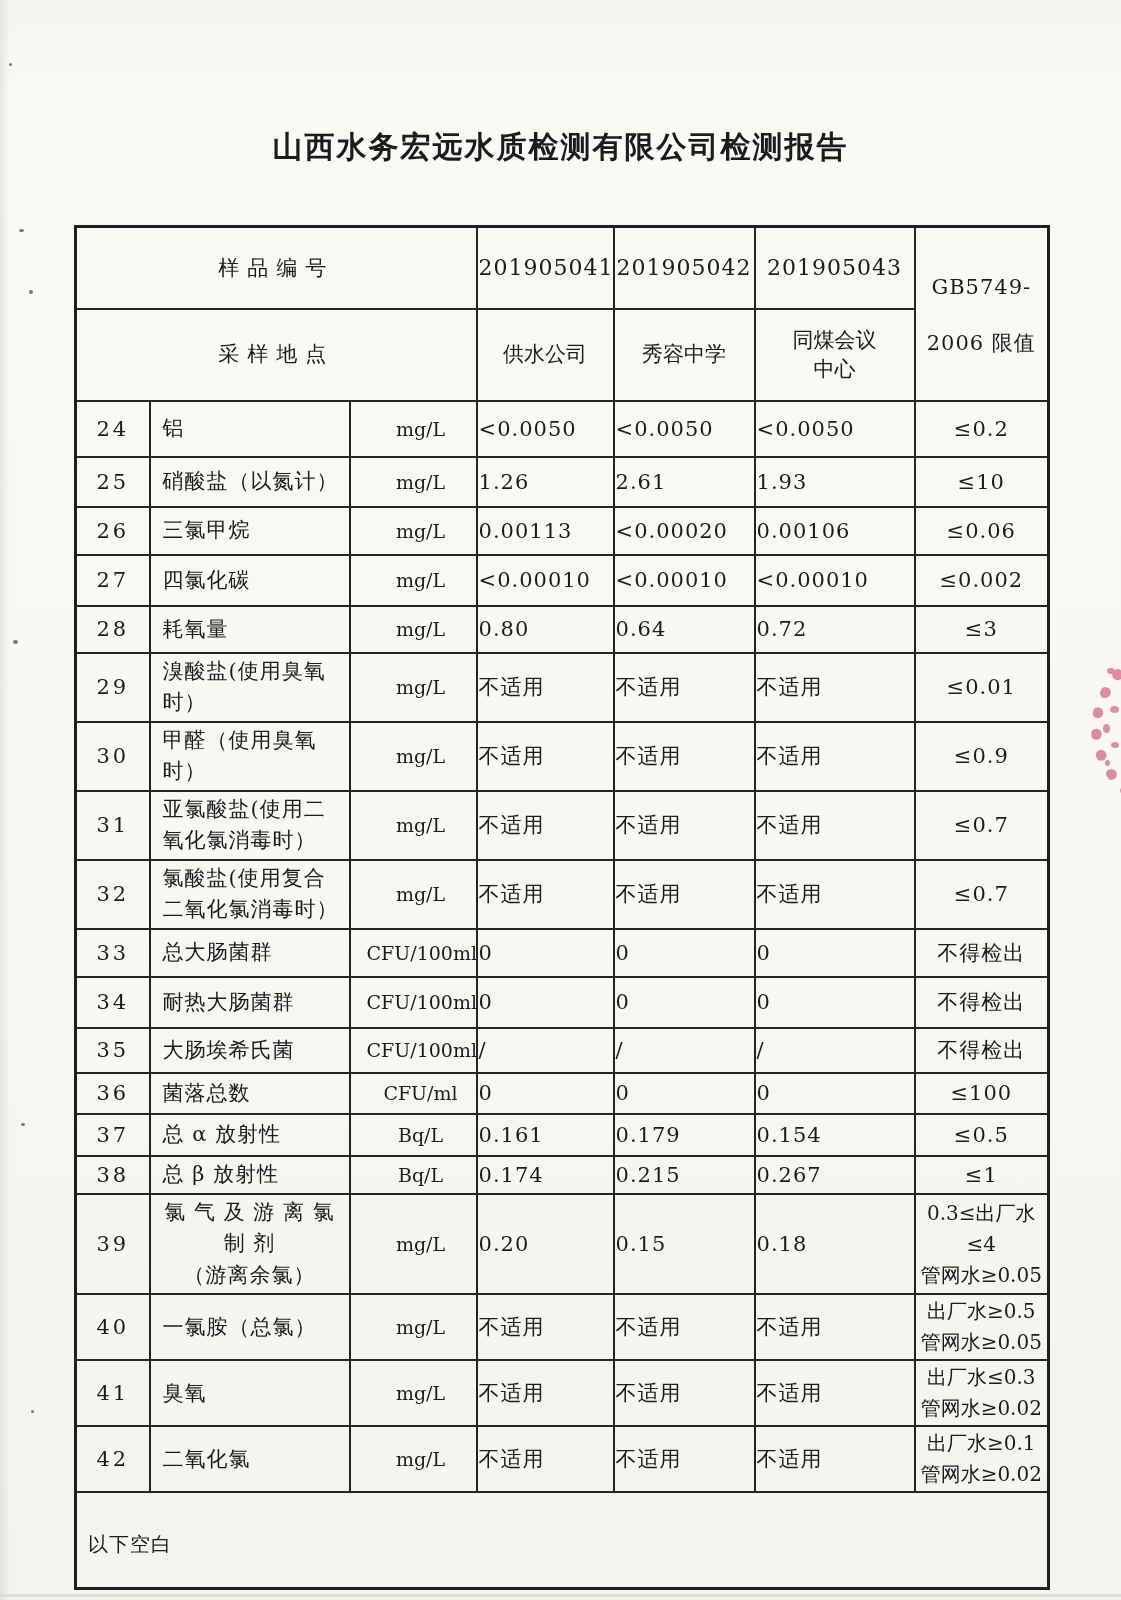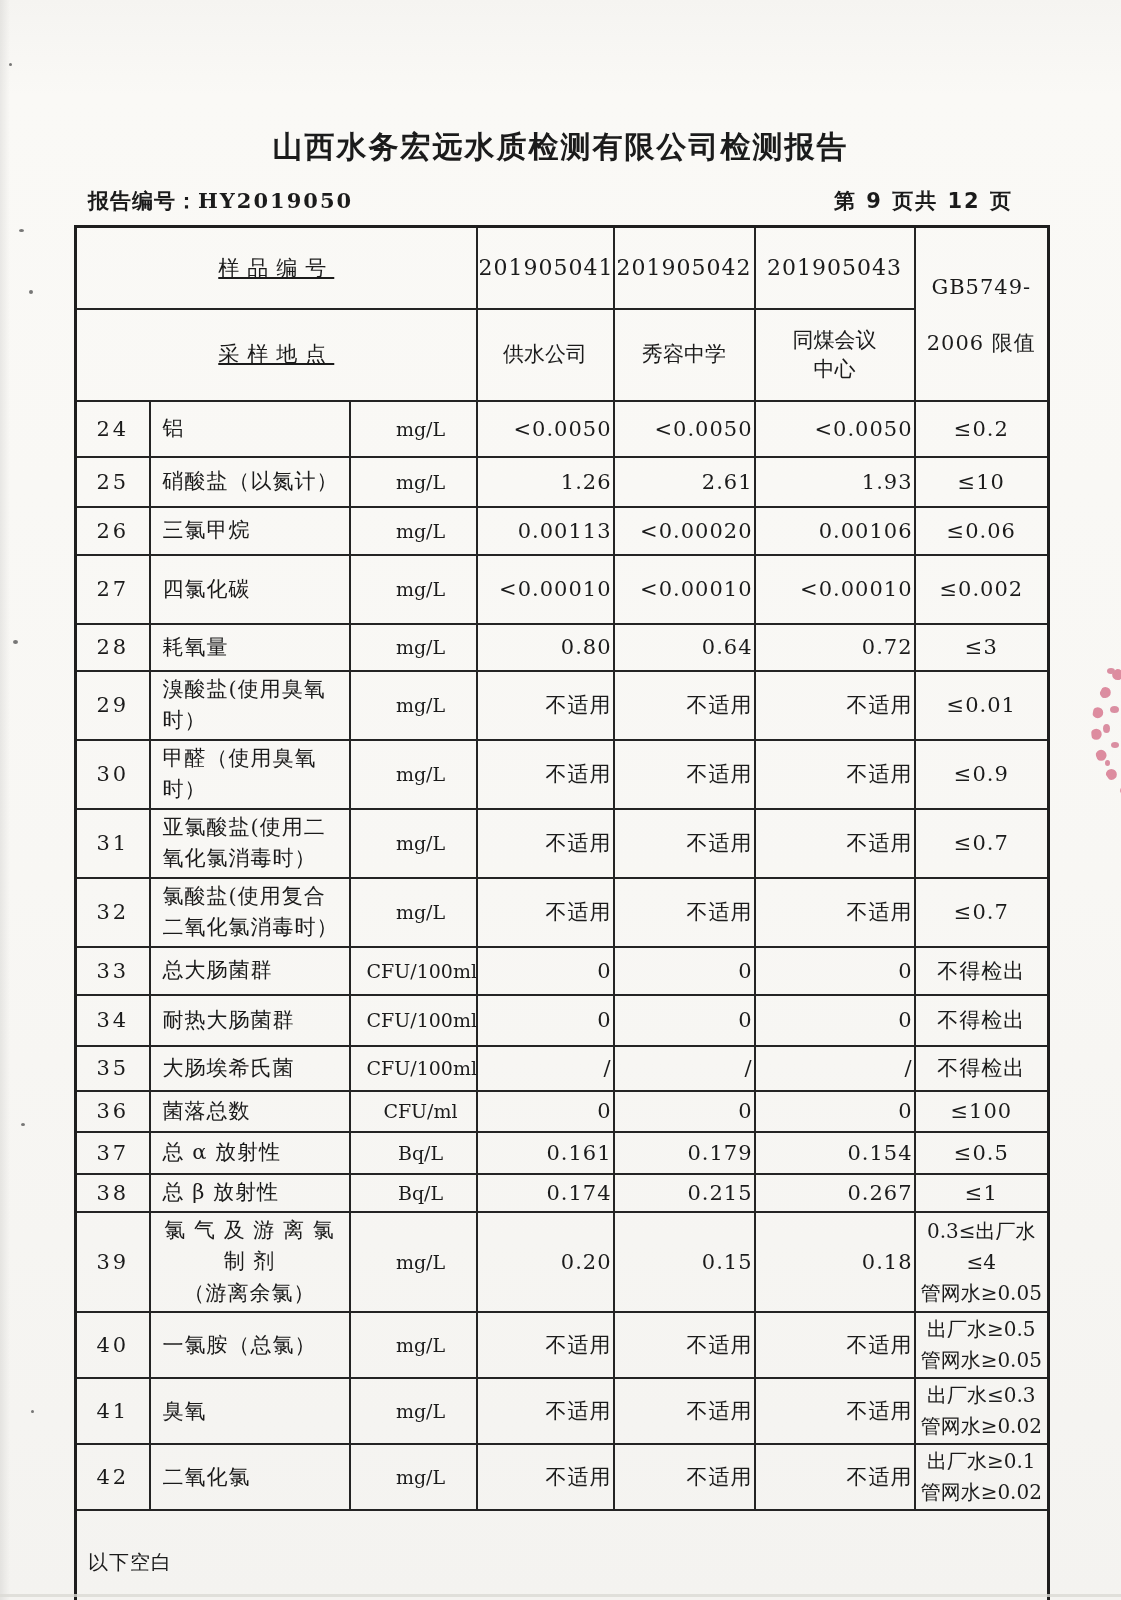--- a/index.html
+++ b/index.html
@@ -26,55 +26,51 @@
 
   table.report{position:absolute;top:225px;left:74px;width:973px;
     border-collapse:collapse;table-layout:fixed;border:3px solid #1e1e1e;}
   .report th,.report td{border:2px solid #242424;vertical-align:middle;
     font-weight:normal;overflow:hidden;}
 
   col.c0{width:74px;} col.c1{width:200px;} col.c2{width:127px;}
   col.c3{width:137px;} col.c4{width:141px;} col.c5{width:160px;} col.c6{width:134px;}
 
   thead th{font-size:21px;text-align:center;white-space:pre-line;line-height:1.4;}
-  th.merged-label{letter-spacing:8px;text-decoration:underline;}
+  th.merged-label{letter-spacing:8px;}
   th.sample-id{font-size:22px;letter-spacing:1px;border-radius:11px;}
   th.limit-header{padding:0;}
   .limit-header-inner{display:flex;flex-direction:column;justify-content:space-between;
     height:113px;box-sizing:border-box;padding:16px 0 12px 0;font-size:21px;letter-spacing:1px;}
 
   .c-num{text-align:center;font-size:21px;letter-spacing:3px;}
   .c-param{text-align:left;padding:2px 8px 2px 12px;font-size:21px;line-height:1.5;letter-spacing:1px;}
   .c-param.multiline{text-align:center;white-space:pre-line;padding:2px 4px;}
   .c-unit{text-align:center;font-size:19px;padding-left:16px;}
-  .c-val{text-align:right;font-size:21px;letter-spacing:1px;margin-top:16px;}
+  .c-val{text-align:left;font-size:21px;letter-spacing:1px;margin-top:16px;}
   .c-limit{text-align:center;font-size:21px;white-space:pre-line;letter-spacing:1px;}
   .c-limit.small{font-size:20px;line-height:1.55;letter-spacing:0;}
   .c-blank{vertical-align:top;text-align:left;padding:8px 0 0 11px;font-size:20px;letter-spacing:1px;}
 
   .stamp{position:absolute;top:610px;right:0;width:44px;height:235px;overflow:hidden;
     opacity:.55;filter:blur(.4px);}
   .stamp-arc{position:absolute;left:14px;top:6px;width:330px;height:225px;
     border:11px dotted #c7355b;border-radius:50%;box-sizing:border-box;}
   .stamp i{position:absolute;background:#c23a5f;border-radius:50%;display:block;}
 
   .speck{position:absolute;background:#4b4b4b;border-radius:50%;opacity:.75;}
 </style>
 </head>
 <body>
 
 <div class="page">
   <div class="edge-shadow"></div>
 
   <h1 class="title">山西水务宏远水质检测有限公司检测报告</h1>
 
-  <div class="meta">
-    <div class="report-no"><span>报告编号：</span><span class="val">HY2019050</span></div>
-    <div class="page-info">第 9 页共 12 页</div>
-  </div>
 
   <table class="report">
     <colgroup>
       <col class="c0">
         <col class="c1">
         <col class="c2">
         <col class="c3">
         <col class="c4">
         <col class="c5">
         <col class="c6">
@@ -121,21 +117,21 @@
         </tr>
         <tr style="height: 48px;">
           <td class="c-num">26</td>
           <td class="c-param">三氯甲烷</td>
           <td class="c-unit">mg/L</td>
           <td class="c-val">0.00113</td>
           <td class="c-val">&lt;0.00020</td>
           <td class="c-val">0.00106</td>
           <td class="c-limit">≤0.06</td>
         </tr>
-        <tr style="height: 69px;">
+        <tr style="height: 51px;">
           <td class="c-num">27</td>
           <td class="c-param">四氯化碳</td>
           <td class="c-unit">mg/L</td>
           <td class="c-val">&lt;0.00010</td>
           <td class="c-val">&lt;0.00010</td>
           <td class="c-val">&lt;0.00010</td>
           <td class="c-limit">≤0.002</td>
         </tr>
         <tr style="height: 47px;">
           <td class="c-num">28</td>

